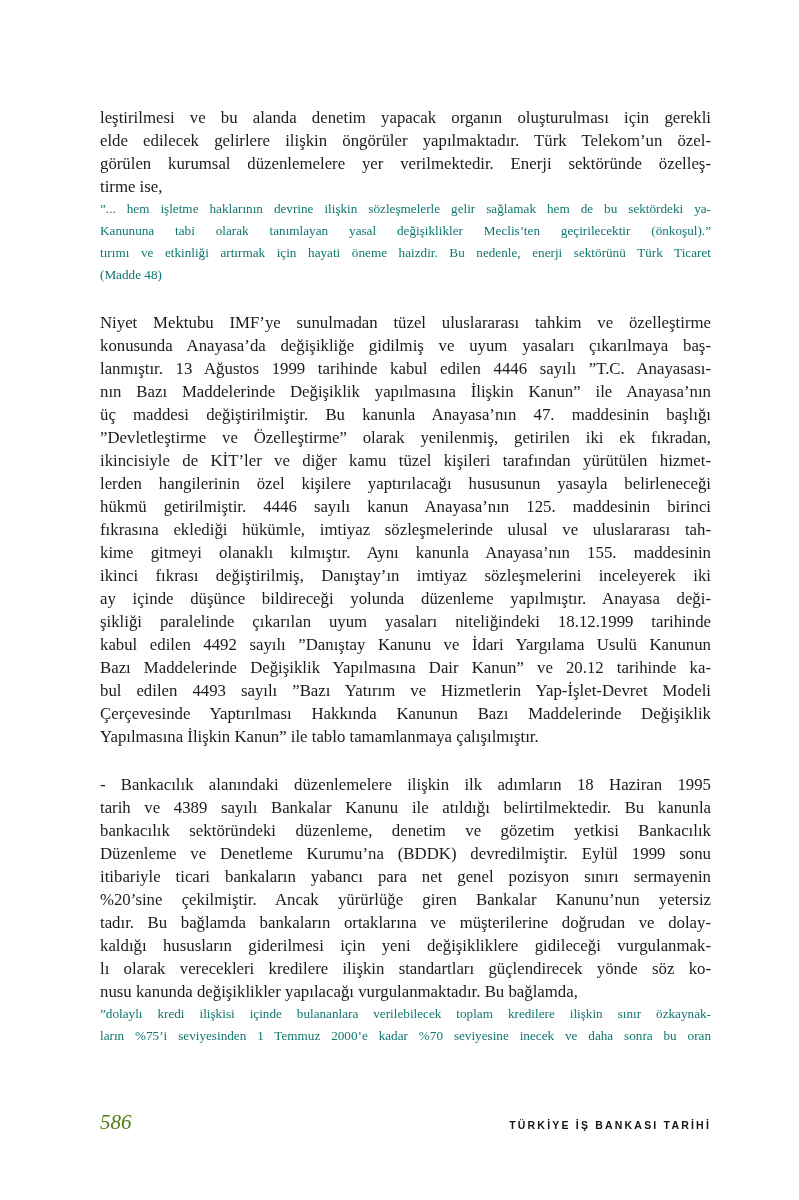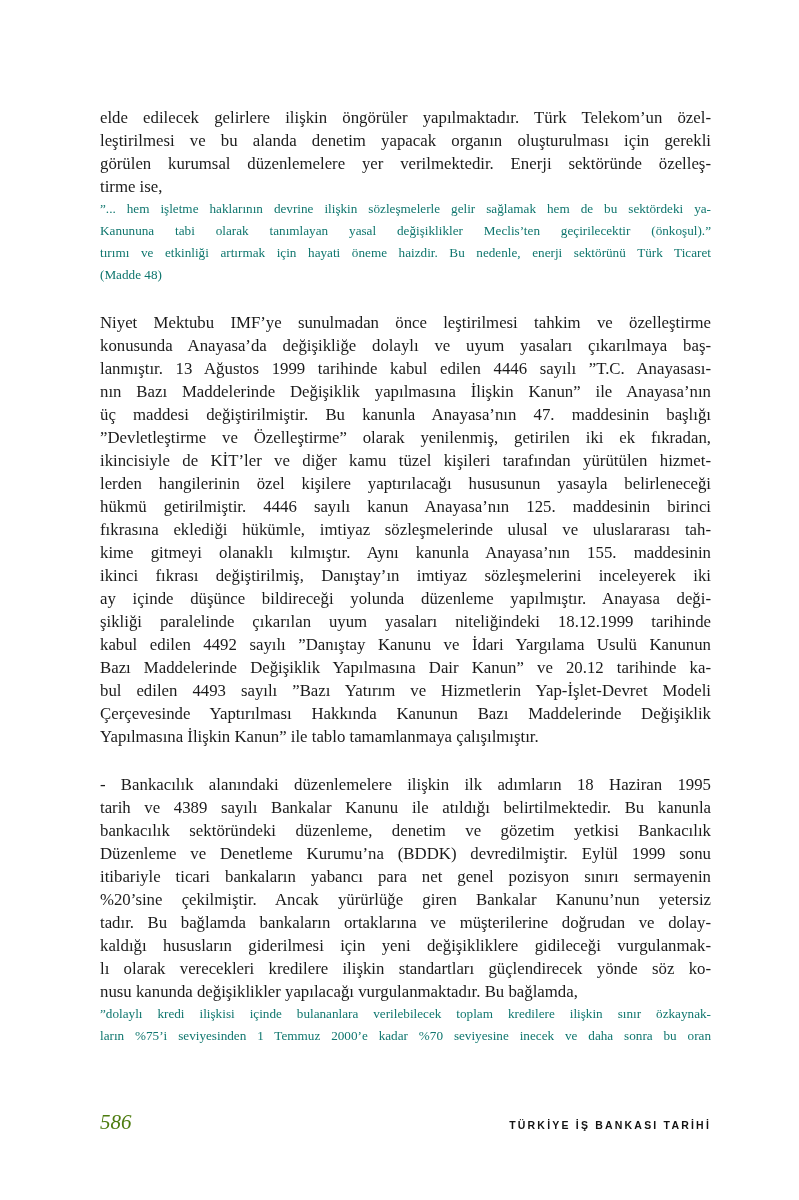--- a/index.html
+++ b/index.html
@@ -68,34 +68,34 @@
     letter-spacing: 2.2px;
     color: #121212;
   }
 </style>
 </head>
 <body>
 
 <div class="page">
   <div class="text-col">
     <div class="block body">
+        <div class="line j">leştirilmesi ve bu alanda denetim yapacak organın oluşturulması için gerekli</div>
         <div class="line j">elde edilecek gelirlere ilişkin öngörüler yapılmaktadır. Türk Telekom’un özel-</div>
-        <div class="line j">leştirilmesi ve bu alanda denetim yapacak organın oluşturulması için gerekli</div>
         <div class="line j">görülen kurumsal düzenlemelere yer verilmektedir. Enerji sektöründe özelleş-</div>
         <div class="line">tirme ise,</div>
       </div>
     <div class="block quote">
         <div class="line j">”... hem işletme haklarının devrine ilişkin sözleşmelerle gelir sağlamak hem de bu sektördeki ya-</div>
         <div class="line j">Kanununa tabi olarak tanımlayan yasal değişiklikler Meclis’ten geçirilecektir (önkoşul).”</div>
         <div class="line j">tırımı ve etkinliği artırmak için hayati öneme haizdir. Bu nedenle, enerji sektörünü Türk Ticaret</div>
         <div class="line">(Madde 48)</div>
       </div>
     <div class="block body gap">
-        <div class="line j">Niyet Mektubu IMF’ye sunulmadan önce leştirilmesi tahkim ve özelleştirme</div>
-        <div class="line j">konusunda Anayasa’da değişikliğe dolaylı ve uyum yasaları çıkarılmaya baş-</div>
+        <div class="line j">Niyet Mektubu IMF’ye sunulmadan tüzel uluslararası tahkim ve özelleştirme</div>
+        <div class="line j">konusunda Anayasa’da değişikliğe gidilmiş ve uyum yasaları çıkarılmaya baş-</div>
         <div class="line j">lanmıştır. 13 Ağustos 1999 tarihinde kabul edilen 4446 sayılı ”T.C. Anayasası-</div>
         <div class="line j">nın Bazı Maddelerinde Değişiklik yapılmasına İlişkin Kanun” ile Anayasa’nın</div>
         <div class="line j">üç maddesi değiştirilmiştir. Bu kanunla Anayasa’nın 47. maddesinin başlığı</div>
         <div class="line j">”Devletleştirme ve Özelleştirme” olarak yenilenmiş, getirilen iki ek fıkradan,</div>
         <div class="line j">ikincisiyle de KİT’ler ve diğer kamu tüzel kişileri tarafından yürütülen hizmet-</div>
         <div class="line j">lerden hangilerinin özel kişilere yaptırılacağı hususunun yasayla belirleneceği</div>
         <div class="line j">hükmü getirilmiştir. 4446 sayılı kanun Anayasa’nın 125. maddesinin birinci</div>
         <div class="line j">fıkrasına eklediği hükümle, imtiyaz sözleşmelerinde ulusal ve uluslararası tah-</div>
         <div class="line j">kime gitmeyi olanaklı kılmıştır. Aynı kanunla Anayasa’nın 155. maddesinin</div>
         <div class="line j">ikinci fıkrası değiştirilmiş, Danıştay’ın imtiyaz sözleşmelerini inceleyerek iki</div>

